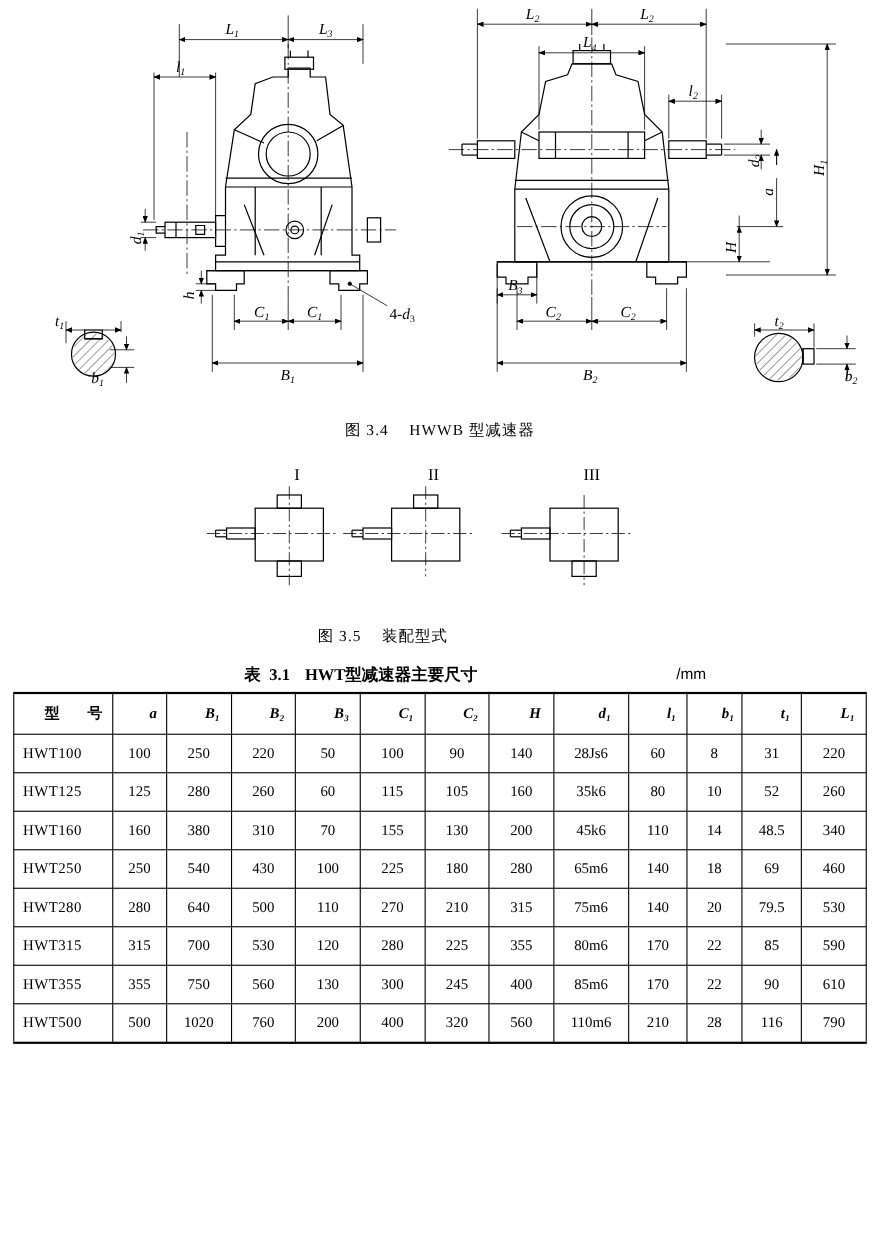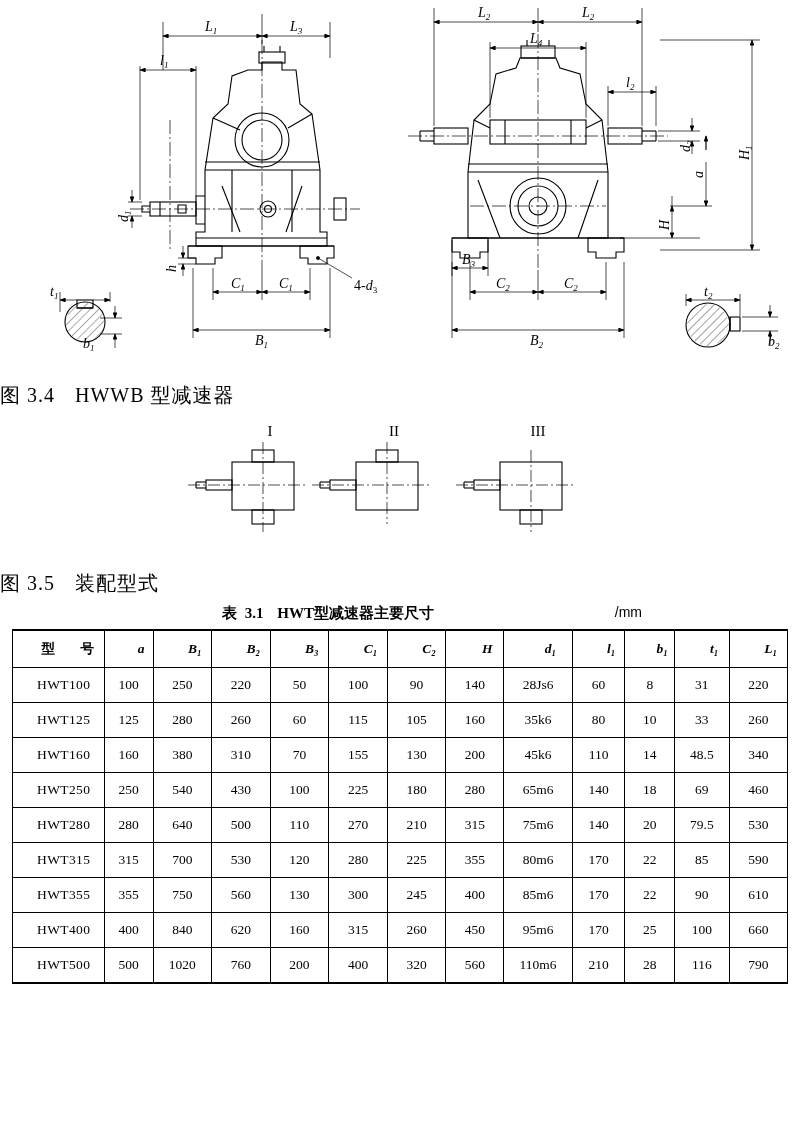--- a/index.html
+++ b/index.html
@@ -10,22 +10,22 @@
     position:relative;
     overflow:hidden;
   }
   .page{position:relative;width:800px;height:1135px;}
 
   
   .fig-area{position:relative;width:800px;height:380px;}
   svg.drawing{position:absolute;left:0;top:0;}
 
   .cap{
-    text-align:left;
-    font-size:20px;
+    text-align:center;
+    font-size:14px;
     letter-spacing:1px;
   }
   .cap .num{margin-right:14px;}
   .fig34{position:absolute;left:0;top:382px;width:800px;}
   .fig35{position:absolute;left:0;top:570px;width:696px;}
 
   
   .asm-area{position:relative;width:800px;height:140px;}
 
   
@@ -45,21 +45,21 @@
     font-size:13.5px;
   }
   table, th, td{border:1px solid #000;}
   table{border-top:2px solid #000;border-bottom:2px solid #000;}
   th,td{
     text-align:center;vertical-align:middle;height:34px;padding:0;
     font-family:"Liberation Serif",serif;
   }
   thead th{font-weight:bold;height:36px;padding-left:25px;}
   thead th.hdr-model{letter-spacing:6px;font-weight:bold;}
-  td.model{text-align:left;padding-left:24px;letter-spacing:0.4px;}
+  td.model{text-align:left;padding-left:8px;letter-spacing:0.4px;}
   .ital{font-style:italic;}
   col.c-model{width:94px;}
   col.c-a{width:52px;}
   col.c-std{width:62px;}
   col.c-d1{width:74px;}
   col.c-l1{width:56px;}
   col.c-b1{width:52px;}
   col.c-t1{width:58px;}
   col.c-L1{width:62px;}
 </style>
@@ -443,21 +443,21 @@
             <td>125</td>
             <td>280</td>
             <td>260</td>
             <td>60</td>
             <td>115</td>
             <td>105</td>
             <td>160</td>
             <td>35k6</td>
             <td>80</td>
             <td>10</td>
-            <td>33</td>
+            <td>52</td>
             <td>260</td>
           </tr>
         <tr>
             <td class="model">HWT160</td>
             <td>160</td>
             <td>380</td>
             <td>310</td>
             <td>70</td>
             <td>155</td>
             <td>130</td>
@@ -522,35 +522,20 @@
             <td>300</td>
             <td>245</td>
             <td>400</td>
             <td>85m6</td>
             <td>170</td>
             <td>22</td>
             <td>90</td>
             <td>610</td>
           </tr>
         <tr>
-            <td class="model">HWT400</td>
-            <td>400</td>
-            <td>840</td>
-            <td>620</td>
-            <td>160</td>
-            <td>315</td>
-            <td>260</td>
-            <td>450</td>
-            <td>95m6</td>
-            <td>170</td>
-            <td>25</td>
-            <td>100</td>
-            <td>660</td>
-          </tr>
-        <tr>
             <td class="model">HWT500</td>
             <td>500</td>
             <td>1020</td>
             <td>760</td>
             <td>200</td>
             <td>400</td>
             <td>320</td>
             <td>560</td>
             <td>110m6</td>
             <td>210</td>

